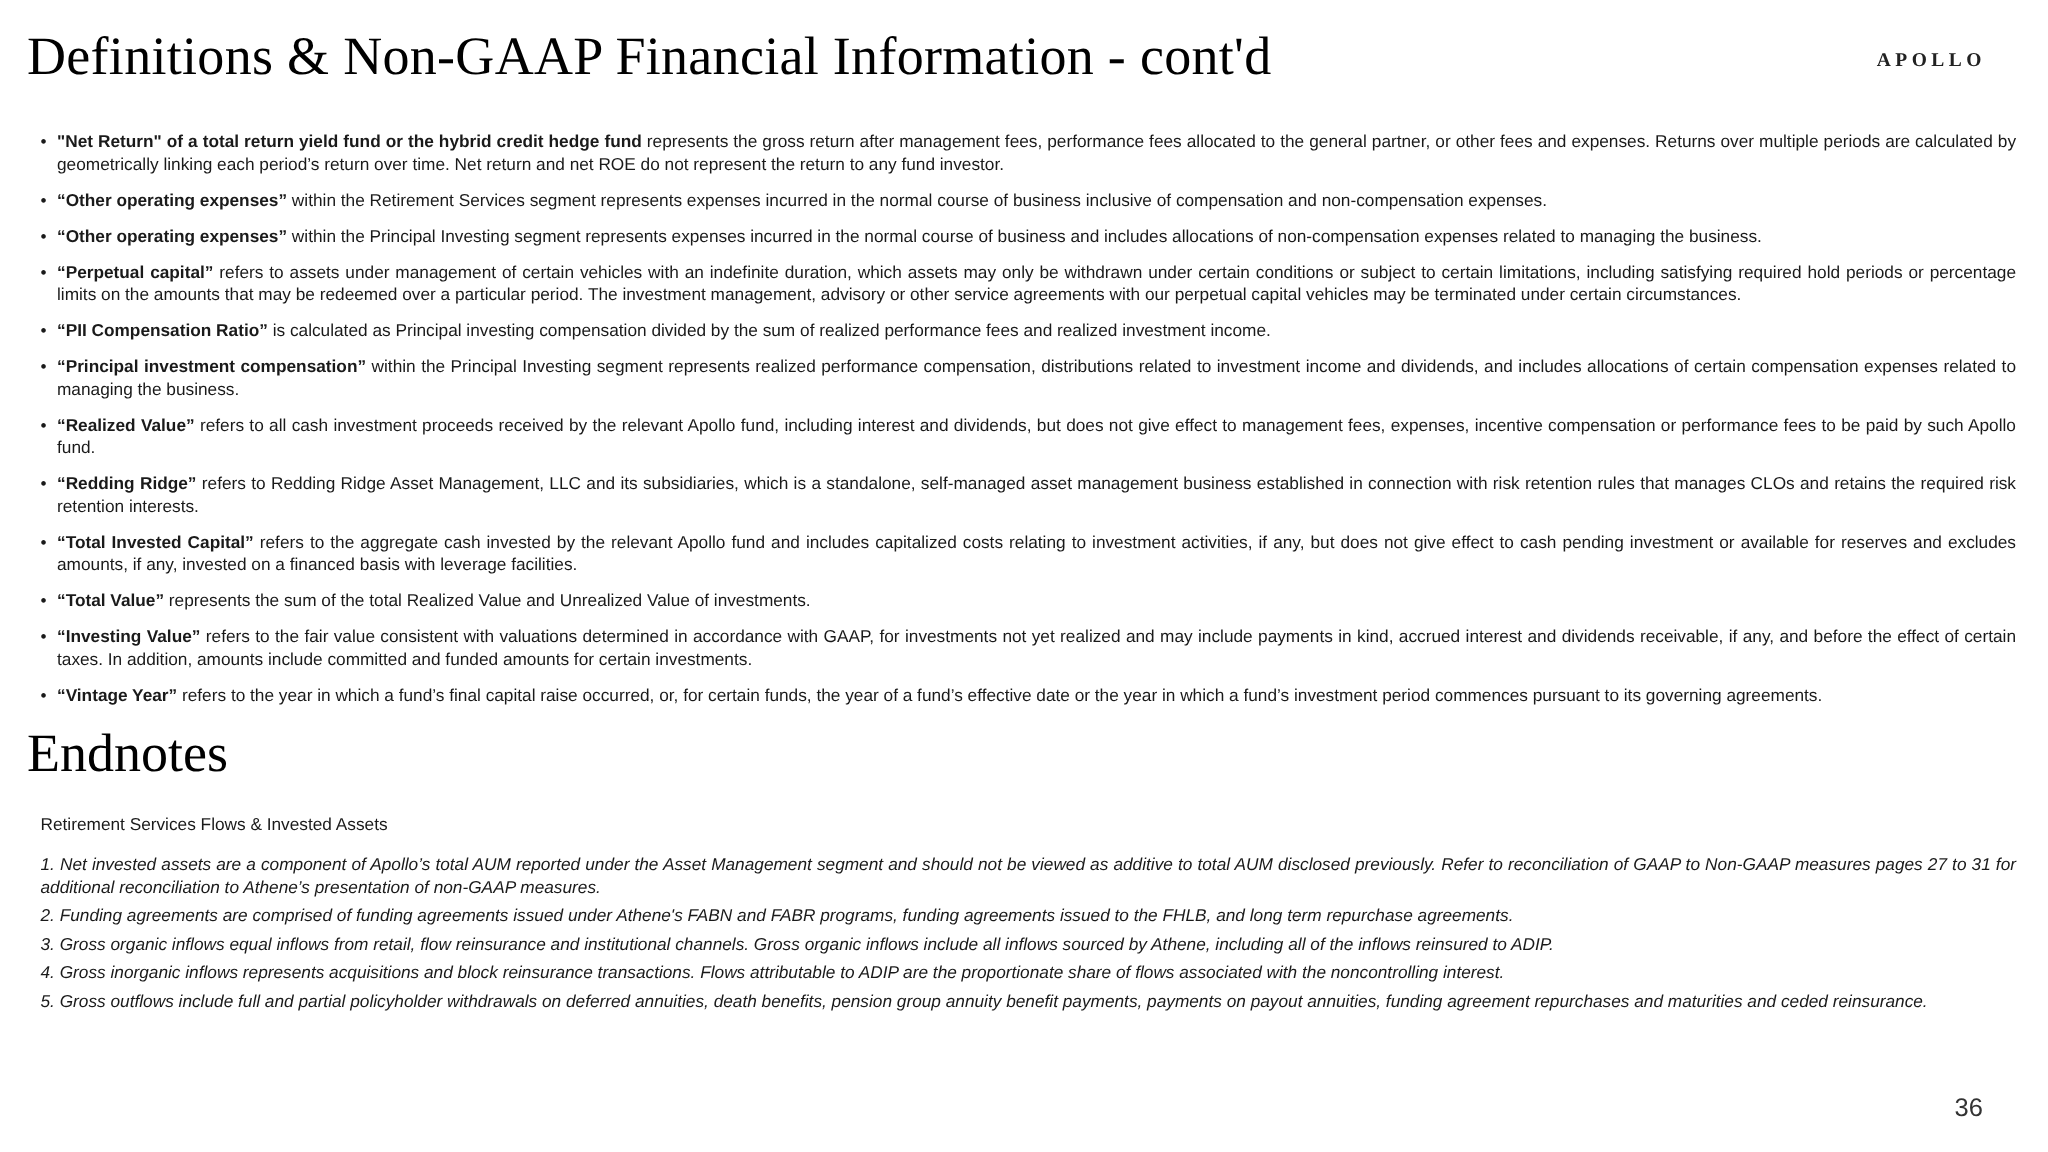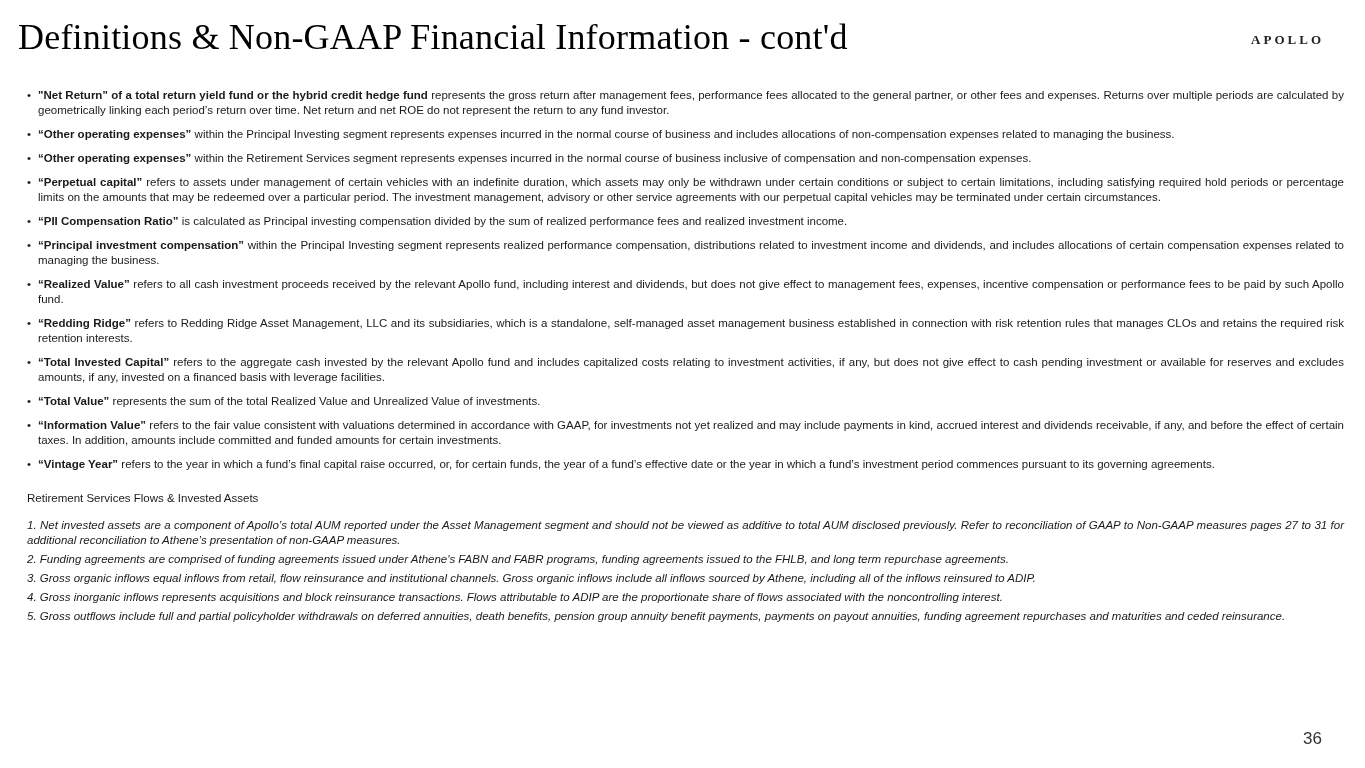--- a/index.html
+++ b/index.html
@@ -97,33 +97,34 @@
 
 <div class="slide">
 
   <div class="slide-header">
     <h1 class="page-title">Definitions &amp; Non-GAAP Financial Information - cont'd</h1>
     <div class="logo">APOLLO</div>
   </div>
 
   <ul class="defs">
     <li><span class="term">"Net Return" of a total return yield fund or the hybrid credit hedge fund</span> <span>represents the gross return after management fees, performance fees allocated to the general partner, or other fees and expenses. Returns over multiple periods are calculated by geometrically linking each period’s return over time. Net return and net ROE do not represent the return to any fund investor.</span></li>
+    <li><span class="term">“Other operating expenses”</span> <span>within the Retirement Services segment represents expenses incurred in the normal course of business inclusive of compensation and non-compensation expenses.</span></li>
     <li><span class="term">“Other operating expenses”</span> <span>within the Principal Investing segment represents expenses incurred in the normal course of business and includes allocations of non-compensation expenses related to managing the business.</span></li>
-    <li><span class="term">“Other operating expenses”</span> <span>within the Retirement Services segment represents expenses incurred in the normal course of business inclusive of compensation and non-compensation expenses.</span></li>
     <li><span class="term">“Perpetual capital”</span> <span>refers to assets under management of certain vehicles with an indefinite duration, which assets may only be withdrawn under certain conditions or subject to certain limitations, including satisfying required hold periods or percentage limits on the amounts that may be redeemed over a particular period. The investment management, advisory or other service agreements with our perpetual capital vehicles may be terminated under certain circumstances.</span></li>
     <li><span class="term">“PII Compensation Ratio”</span> <span>is calculated as Principal investing compensation divided by the sum of realized performance fees and realized investment income.</span></li>
     <li><span class="term">“Principal investment compensation”</span> <span>within the Principal Investing segment represents realized performance compensation, distributions related to investment income and dividends, and includes allocations of certain compensation expenses related to managing the business.</span></li>
     <li><span class="term">“Realized Value”</span> <span>refers to all cash investment proceeds received by the relevant Apollo fund, including interest and dividends, but does not give effect to management fees, expenses, incentive compensation or performance fees to be paid by such Apollo fund.</span></li>
     <li><span class="term">“Redding Ridge”</span> <span>refers to Redding Ridge Asset Management, LLC and its subsidiaries, which is a standalone, self-managed asset management business established in connection with risk retention rules that manages CLOs and retains the required risk retention interests.</span></li>
     <li><span class="term">“Total Invested Capital”</span> <span>refers to the aggregate cash invested by the relevant Apollo fund and includes capitalized costs relating to investment activities, if any, but does not give effect to cash pending investment or available for reserves and excludes amounts, if any, invested on a financed basis with leverage facilities.</span></li>
     <li><span class="term">“Total Value”</span> <span>represents the sum of the total Realized Value and Unrealized Value of investments.</span></li>
-    <li><span class="term">“Information Value”</span> <span>refers to the fair value consistent with valuations determined in accordance with GAAP, for investments not yet realized and may include payments in kind, accrued interest and dividends receivable, if any, and before the effect of certain taxes. In addition, amounts include committed and funded amounts for certain investments.</span></li>
+    <li><span class="term">“Investing Value”</span> <span>refers to the fair value consistent with valuations determined in accordance with GAAP, for investments not yet realized and may include payments in kind, accrued interest and dividends receivable, if any, and before the effect of certain taxes. In addition, amounts include committed and funded amounts for certain investments.</span></li>
     <li><span class="term">“Vintage Year”</span> <span>refers to the year in which a fund’s final capital raise occurred, or, for certain funds, the year of a fund’s effective date or the year in which a fund’s investment period commences pursuant to its governing agreements.</span></li>
   </ul>
 
+  <h2 class="endnotes-heading">Endnotes</h2>
 
   <div class="endnotes-subheading">Retirement Services Flows &amp; Invested Assets</div>
 
   <div class="notes">
     <p><span>1.</span> <span>Net invested assets are a component of Apollo’s total AUM reported under the Asset Management segment and should not be viewed as additive to total AUM disclosed previously. Refer to reconciliation of GAAP to Non-GAAP measures pages 27 to 31 for additional reconciliation to Athene’s presentation of non-GAAP measures.</span></p>
     <p><span>2.</span> <span>Funding agreements are comprised of funding agreements issued under Athene's FABN and FABR programs, funding agreements issued to the FHLB, and long term repurchase agreements.</span></p>
     <p><span>3.</span> <span>Gross organic inflows equal inflows from retail, flow reinsurance and institutional channels. Gross organic inflows include all inflows sourced by Athene, including all of the inflows reinsured to ADIP.</span></p>
     <p><span>4.</span> <span>Gross inorganic inflows represents acquisitions and block reinsurance transactions. Flows attributable to ADIP are the proportionate share of flows associated with the noncontrolling interest.</span></p>
     <p><span>5.</span> <span>Gross outflows include full and partial policyholder withdrawals on deferred annuities, death benefits, pension group annuity benefit payments, payments on payout annuities, funding agreement repurchases and maturities and ceded reinsurance.</span></p>
   </div>

